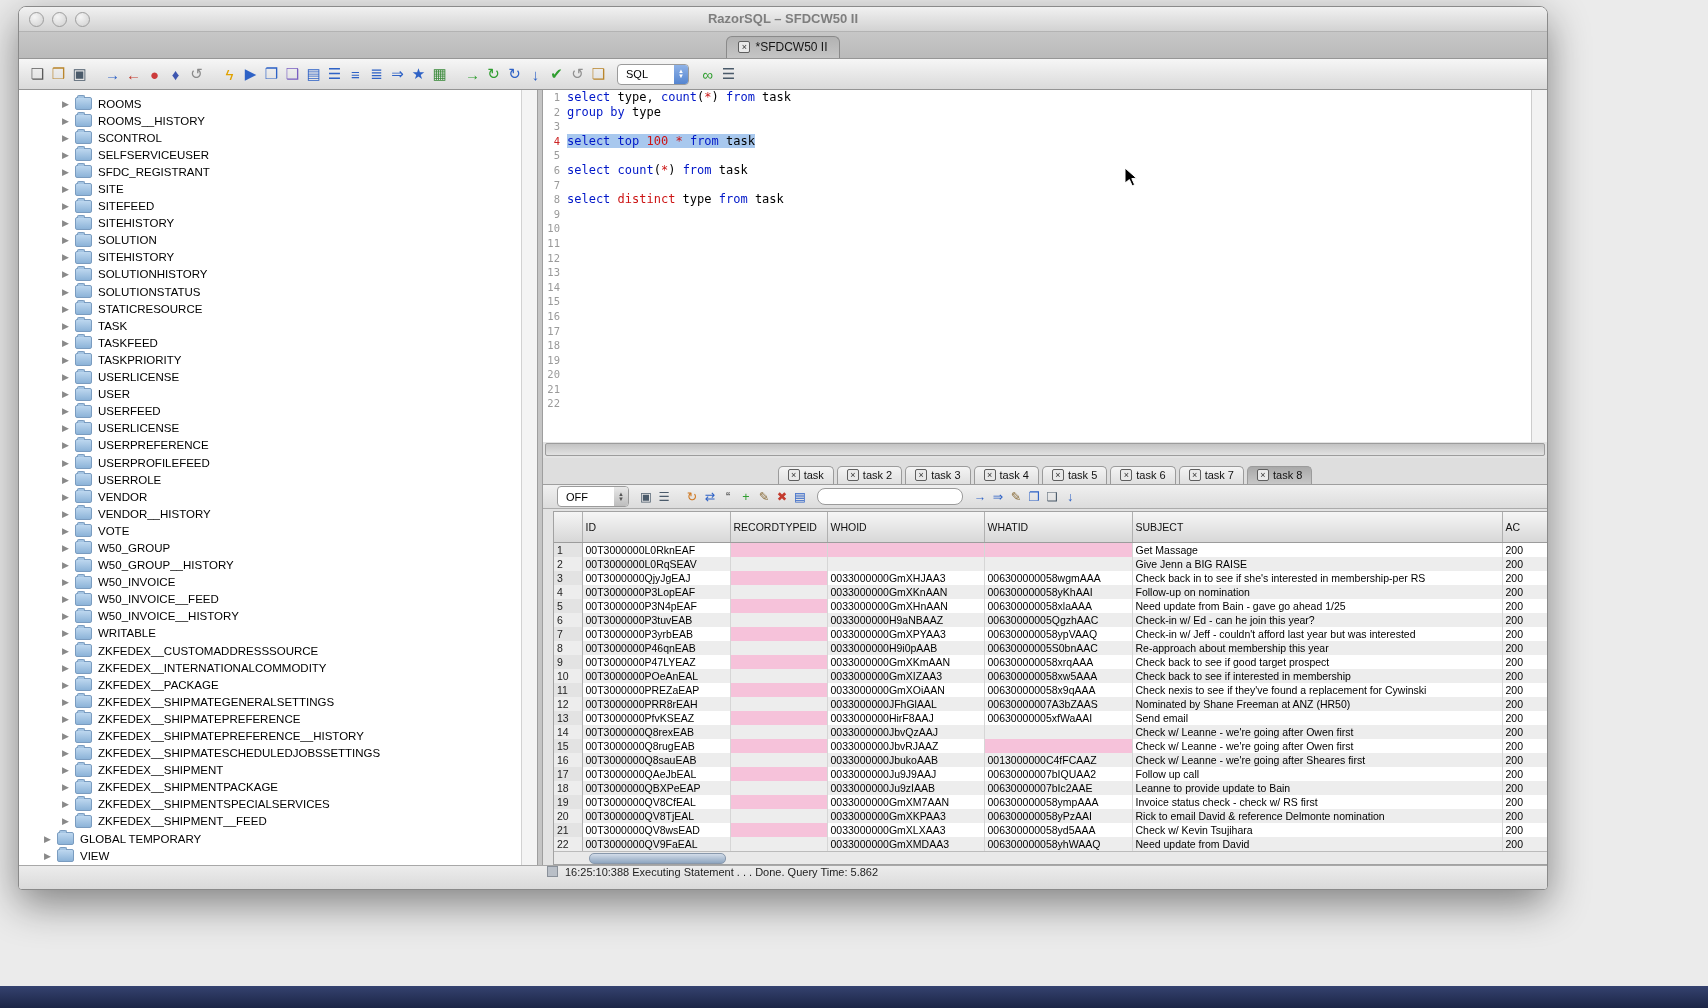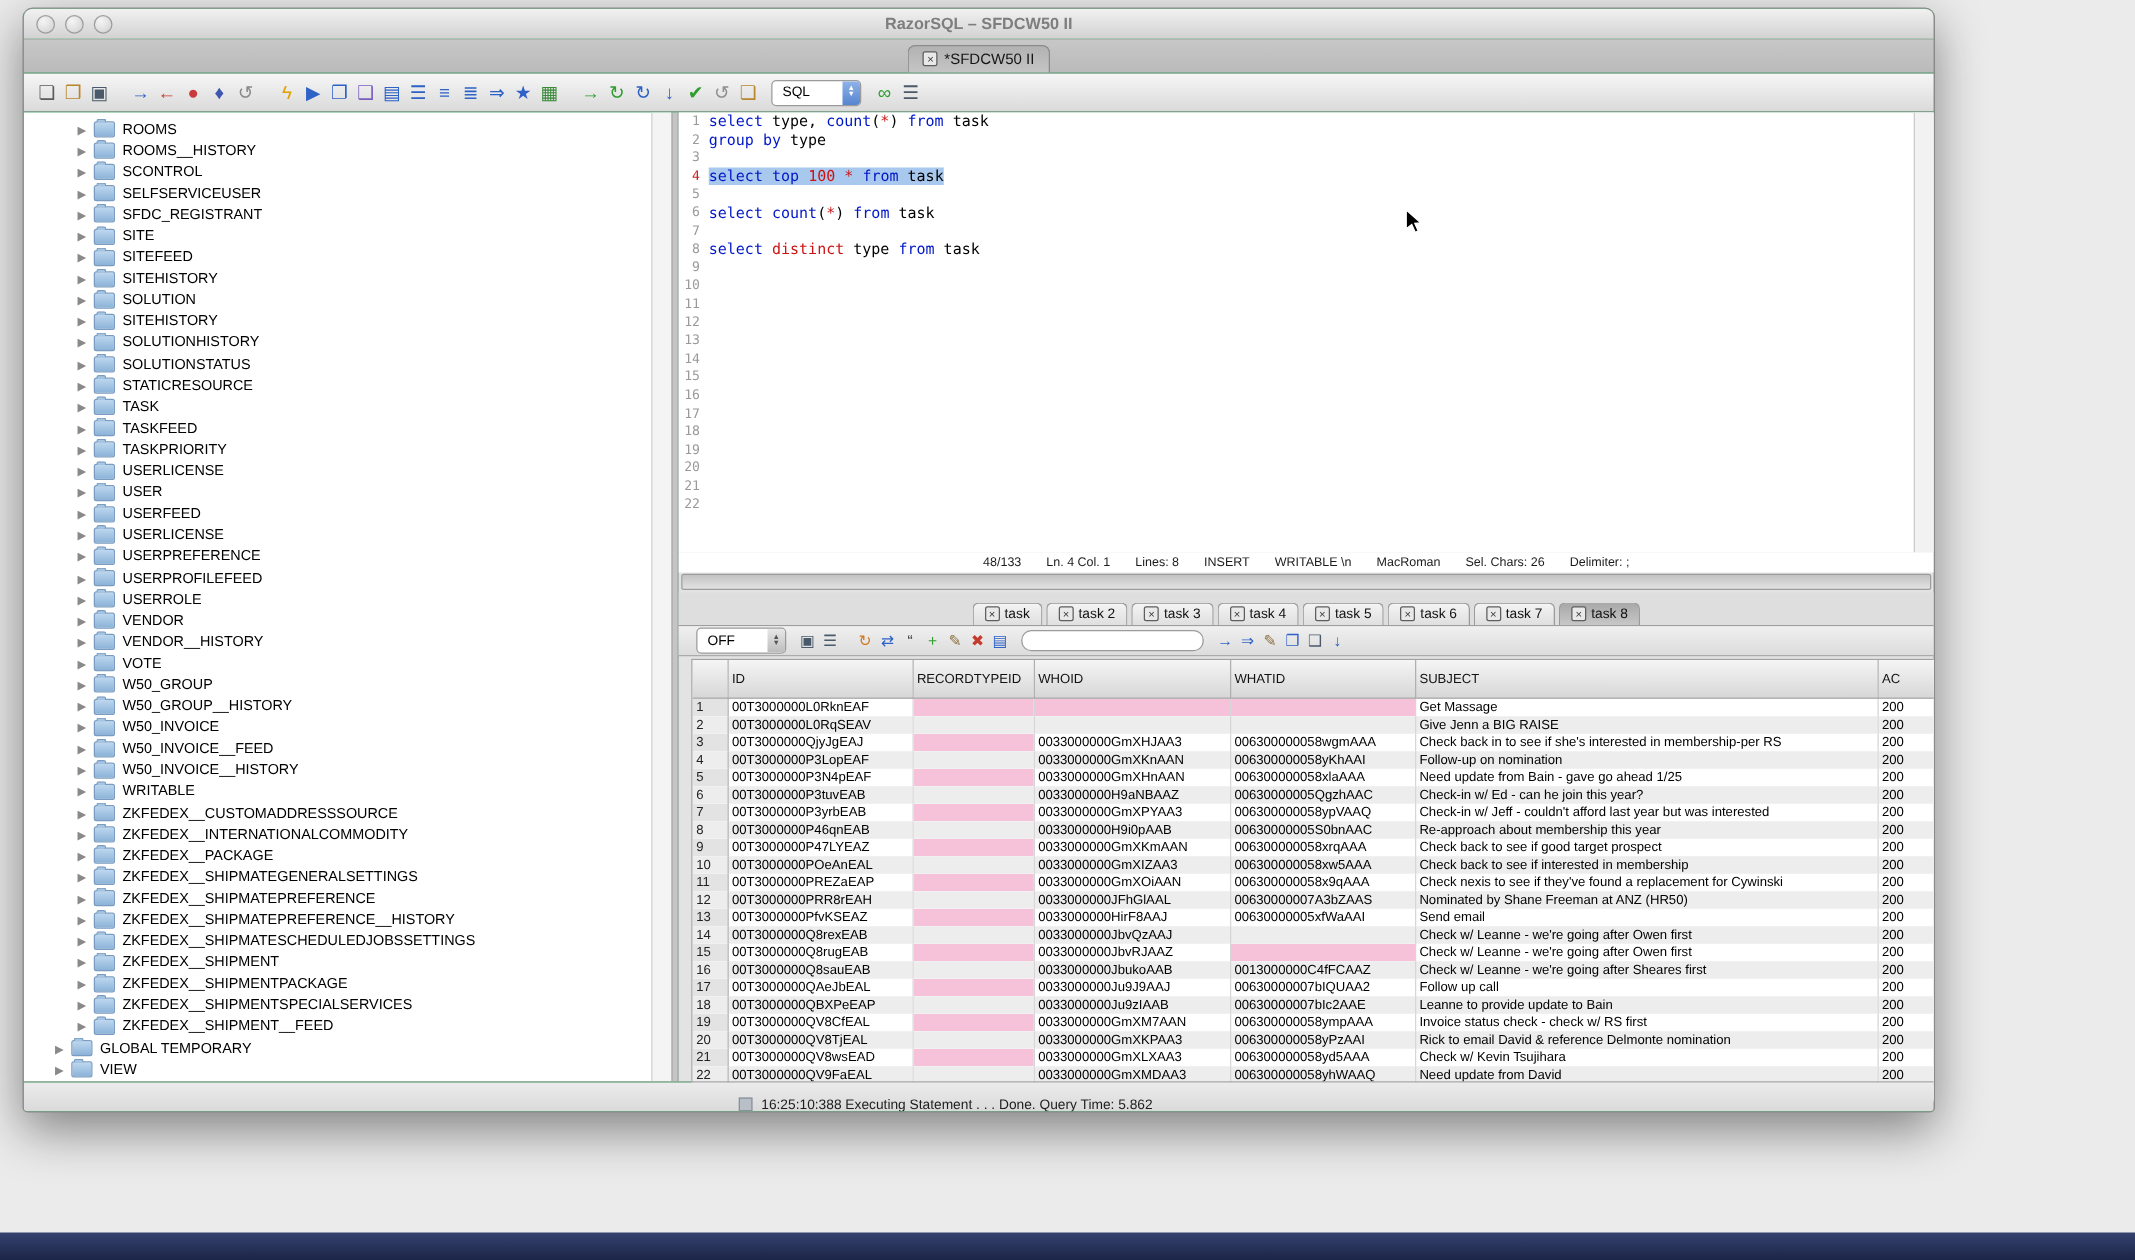--- a/index.html
+++ b/index.html
@@ -1,19 +1,19 @@
 <!DOCTYPE html>
 <html><head>
 <meta charset="utf-8">
 <style>
   html,body{margin:0;padding:0;}
   body{width:1708px;height:1008px;background:#ebebeb;font-family:"Liberation Sans",sans-serif;overflow:hidden;position:relative;}
   .dock-band{position:absolute;left:0;bottom:0;width:1708px;height:22px;background:linear-gradient(#35426f,#1b2546);}
 
-  .window{position:absolute;left:18px;top:6px;width:1528px;height:882px;background:#22c55e;border:1px solid #8a8a8a;
+  .window{position:absolute;left:18px;top:6px;width:1528px;height:882px;background:#ffffff;border:1px solid #8a8a8a;
     border-radius:8px 8px 4px 4px;box-shadow:0 14px 40px rgba(0,0,0,.45);display:flex;flex-direction:column;overflow:hidden;}
 
   .titlebar{height:24px;background:linear-gradient(#f1f1f1,#d2d2d2);border-bottom:1px solid #b3b3b3;position:relative;flex:none;}
   .traffic{position:absolute;left:10px;top:5px;display:flex;gap:8px;}
   .tl{width:13px;height:13px;border-radius:50%;border:1px solid #9d9d9d;background:radial-gradient(circle at 35% 30%,#f5f5f5,#cfcfcf);}
   .title{text-align:center;font-size:13px;line-height:24px;color:#7e7e7e;font-weight:bold;}
 
   .tabstrip{height:26px;background:linear-gradient(#c7c7c7,#bababa);border-bottom:1px solid #969696;display:flex;justify-content:center;align-items:flex-end;flex:none;}
   .doc-tab{display:flex;align-items:center;gap:5px;padding:3px 11px 4px;background:linear-gradient(#b2b2b2,#c5c5c5);
     border:1px solid #8a8a8a;border-bottom:none;border-radius:6px 6px 0 0;font-size:12px;color:#151515;}
@@ -72,21 +72,21 @@
     font-weight:normal;text-align:left;padding:0 3px;white-space:nowrap;overflow:hidden;color:#111;}
   .grid td{height:14px;border-right:1px solid #d6d6d6;padding:0 3px;white-space:nowrap;overflow:hidden;color:#000;}
   .grid tr.even td{background:#ededed;}
   .grid td.num{background:#e3e3e3;border-right:1px solid #b0b0b0;color:#222;}
   .grid td.pink{background:#f6c2da;}
   .c-num{width:28px;} .c-id{width:148px;} .c-rt{width:97px;} .c-who{width:157px;} .c-what{width:148px;} .c-subj{width:370px;} .c-ac{width:48px;}
   .grid-hscroll{height:12px;background:#e9e9e9;border-top:1px solid #bbb;position:relative;}
   .grid-hthumb{position:absolute;left:35px;top:1px;height:9px;width:135px;border-radius:5px;background:linear-gradient(#d2dce9,#8fa6c0);border:1px solid #8898ac;}
 
   .statusbar{height:23px;background:linear-gradient(#ececec,#dadada);border-top:1px solid #a8a8a8;flex:none;position:relative;font-size:11px;color:#1d1d1d;}
-  .status-msg{position:absolute;left:528px;top:12px;bottom:0;display:flex;align-items:flex-start;gap:7px;margin-left:44px;}
+  .status-msg{position:absolute;left:528px;top:0;bottom:0;display:flex;align-items:flex-start;gap:7px;}
   .status-icon{width:9px;height:9px;background:#b9bfc7;border:1px solid #899099;flex:none;}
 
   .cursor{position:absolute;left:1124px;top:167px;}
 </style>
 </head>
 <body>
 
 <div class="window">
 
   <div class="titlebar">
@@ -405,30 +405,20 @@
             <div class="eline"><span class="gut">16</span><span class="code"></span></div>
             <div class="eline"><span class="gut">17</span><span class="code"></span></div>
             <div class="eline"><span class="gut">18</span><span class="code"></span></div>
             <div class="eline"><span class="gut">19</span><span class="code"></span></div>
             <div class="eline"><span class="gut">20</span><span class="code"></span></div>
             <div class="eline"><span class="gut">21</span><span class="code"></span></div>
             <div class="eline"><span class="gut">22</span><span class="code"></span></div>
           </div>
         <div class="editor-vscroll"></div>
       </div>
-      <div class="editor-status" id="editor-status">
-          <span class="seg">48/133</span>
-          <span class="seg">Ln. 4 Col. 1</span>
-          <span class="seg">Lines: 8</span>
-          <span class="seg">INSERT</span>
-          <span class="seg">WRITABLE \n</span>
-          <span class="seg">MacRoman</span>
-          <span class="seg">Sel. Chars: 26</span>
-          <span class="seg">Delimiter: ;</span>
-        </div>
       <div class="editor-hscroll"></div>
 
       <div class="result-tabs" id="result-tabs">
           <div class="rtab">
             <span class="xbox">×</span>
             <span>task</span>
           </div>
           <div class="rtab">
             <span class="xbox">×</span>
             <span>task 2</span>

